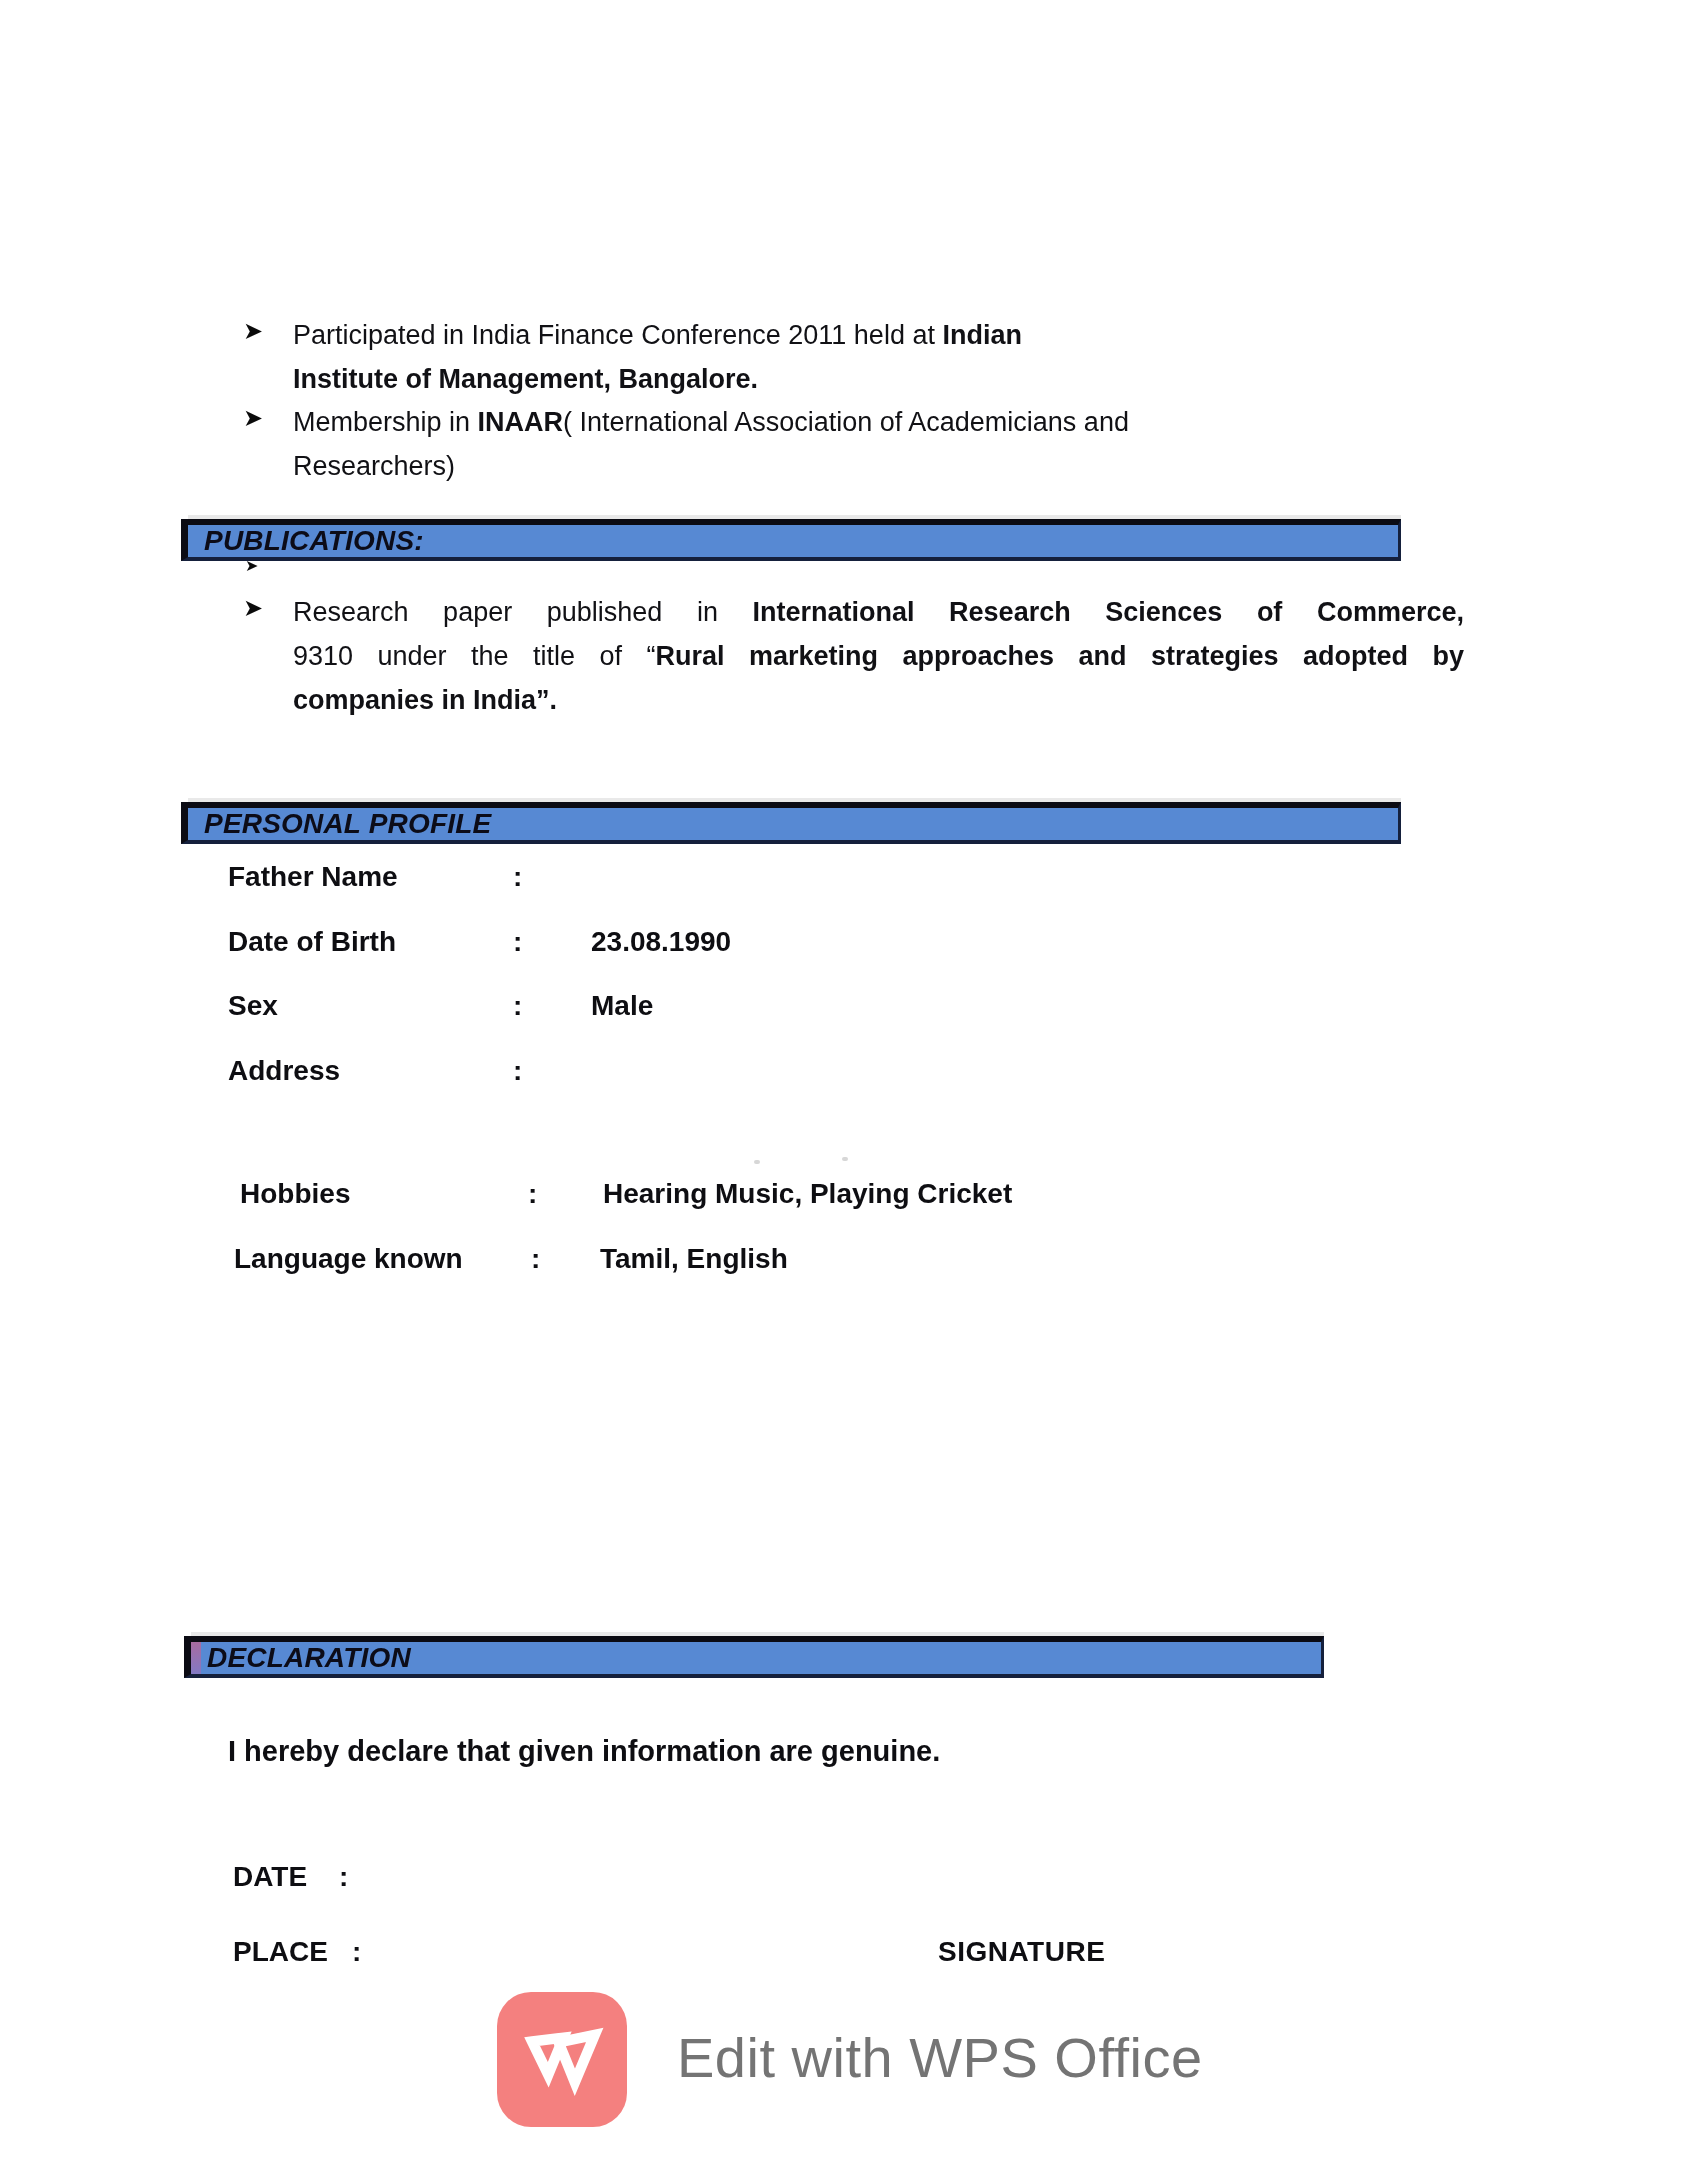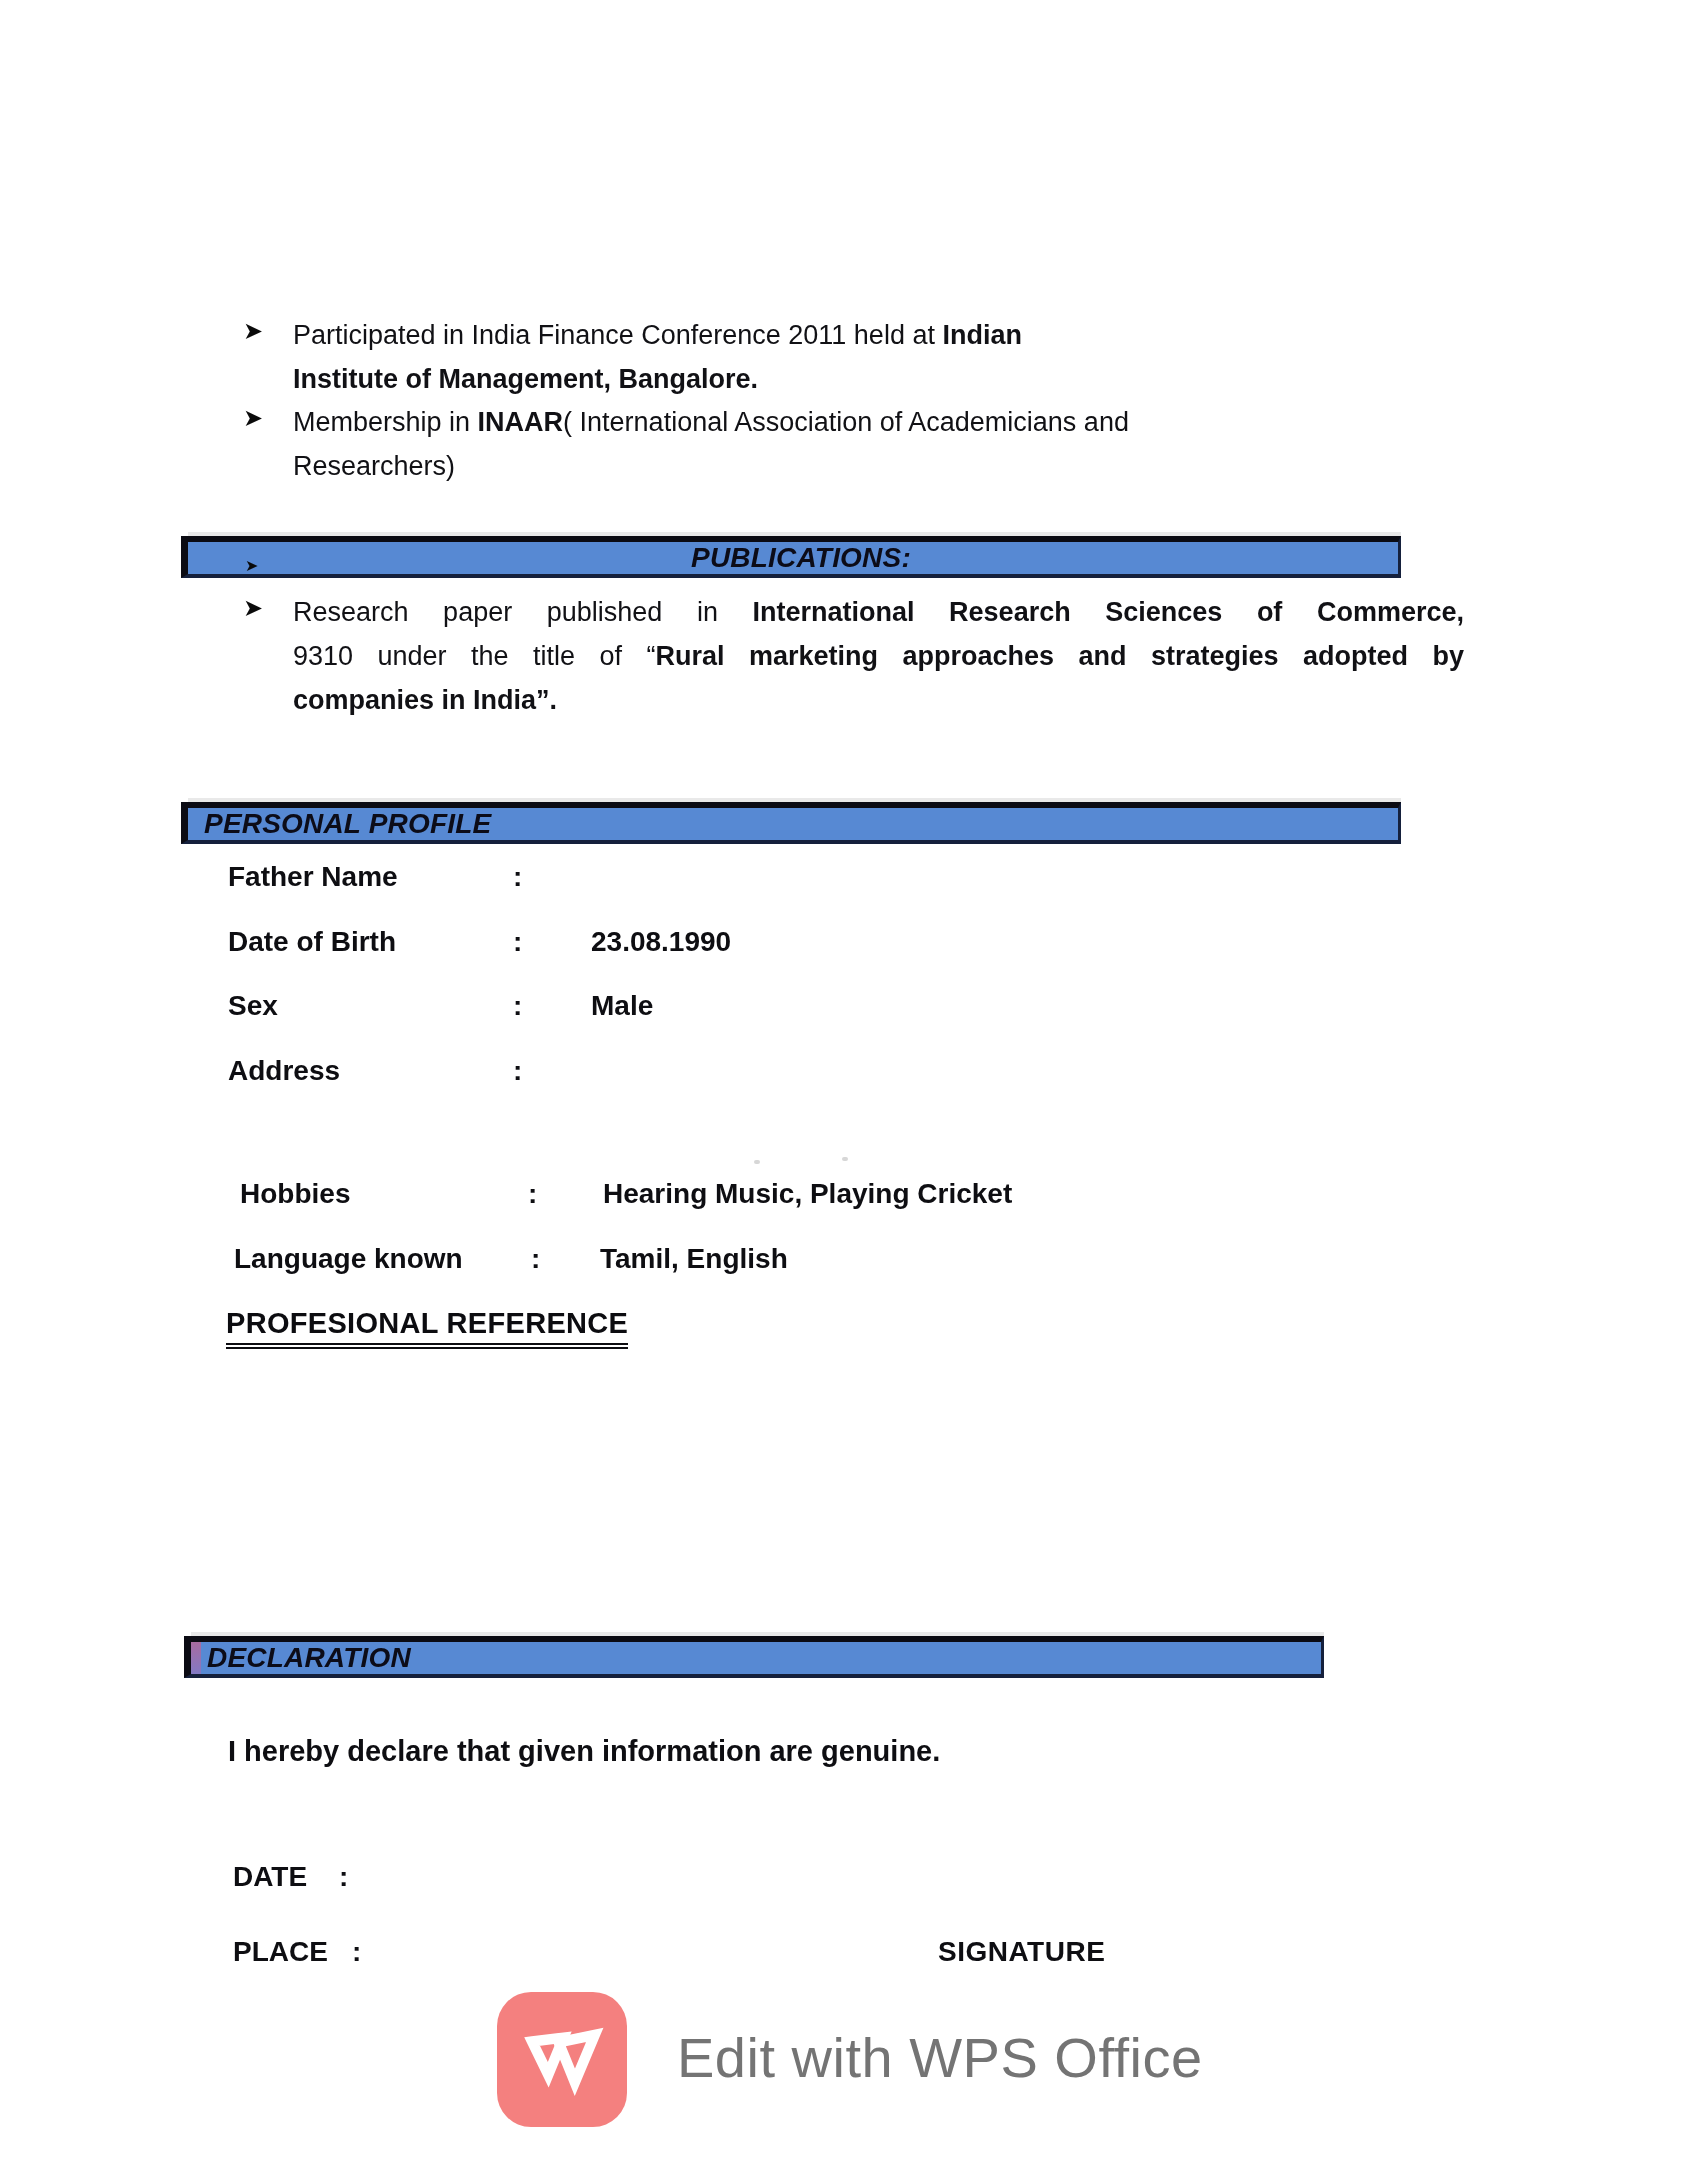--- a/index.html
+++ b/index.html
@@ -16,21 +16,21 @@
     border-bottom:4px solid #15203c; border-right:3px solid #15203c;
     display:flex; align-items:center; padding-left:16px;
   }
   .bar::before {
     content:""; position:absolute; left:0px; right:-3px; top:-10px; height:4px; background:#e9e9e9;
   }
   .bar .bar-title {
     font-style:italic; font-weight:700; font-size:28px; color:#0c0c18; letter-spacing:0.2px;
   }
   .bar-conference { top:228px; }
-  .bar-publications { top:536px;justify-content:center; }
+  .bar-publications { top:519px; }
   .bar-personal { top:802px; }
   .bar-declaration { top:1636px; left:184px; width:1140px; }
   .decl-accent {
     position:absolute; left:0px; top:0px; width:10px; height:32px;
     background:linear-gradient(to bottom, #a86ba0, #8279c4);
   }
   
   .bullet-item { position:absolute; left:243px; width:980px; }
   .bullet-item .arrow, .para .arrow {
     position:absolute; left:0; top:6px; font-size:24px; color:#0a0a0a; line-height:1;
@@ -141,21 +141,20 @@
   <span class="faint-dot dot1"></span>
   <span class="faint-dot dot2"></span>
 
   <div class="pp-row row-hobbies">
     <span class="pp-label">Hobbies</span><span class="pp-colon">:</span><span class="pp-value">Hearing Music, Playing Cricket</span>
   </div>
   <div class="pp-row row-language">
     <span class="pp-label">Language known</span><span class="pp-colon">:</span><span class="pp-value">Tamil, English</span>
   </div>
 
-  <div class="reference-heading">PROFESIONAL REFERENCE</div>
 
   <div class="bar bar-declaration">
     <span class="decl-accent"></span>
     <span class="bar-title">DECLARATION</span>
   </div>
 
   <div class="statement">I hereby declare that given information are genuine.</div>
 
   <div class="pp-row dp-row row-date">
     <span class="pp-label">DATE</span><span class="pp-colon">:</span>

